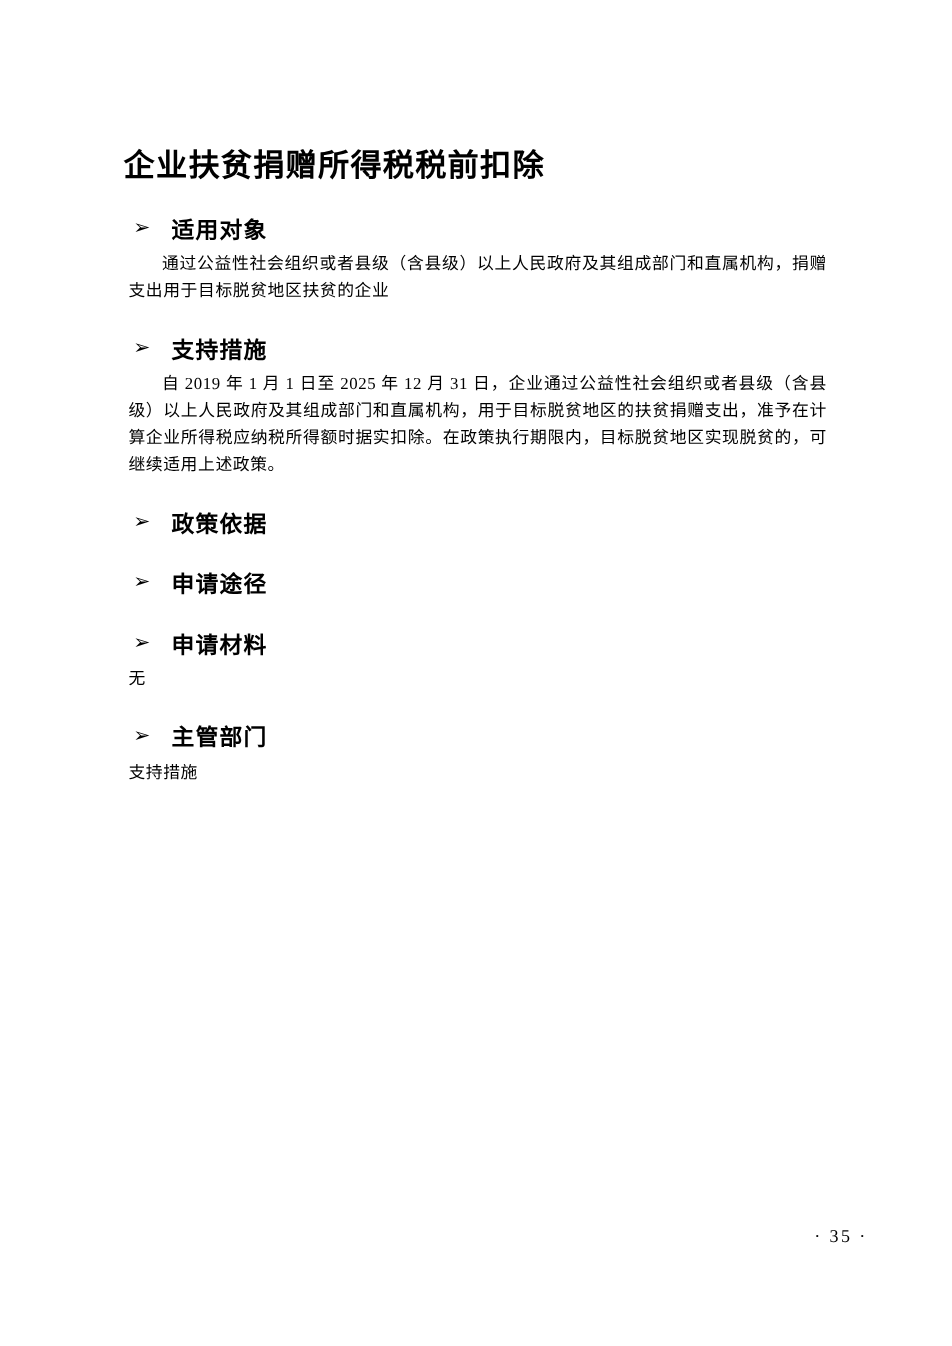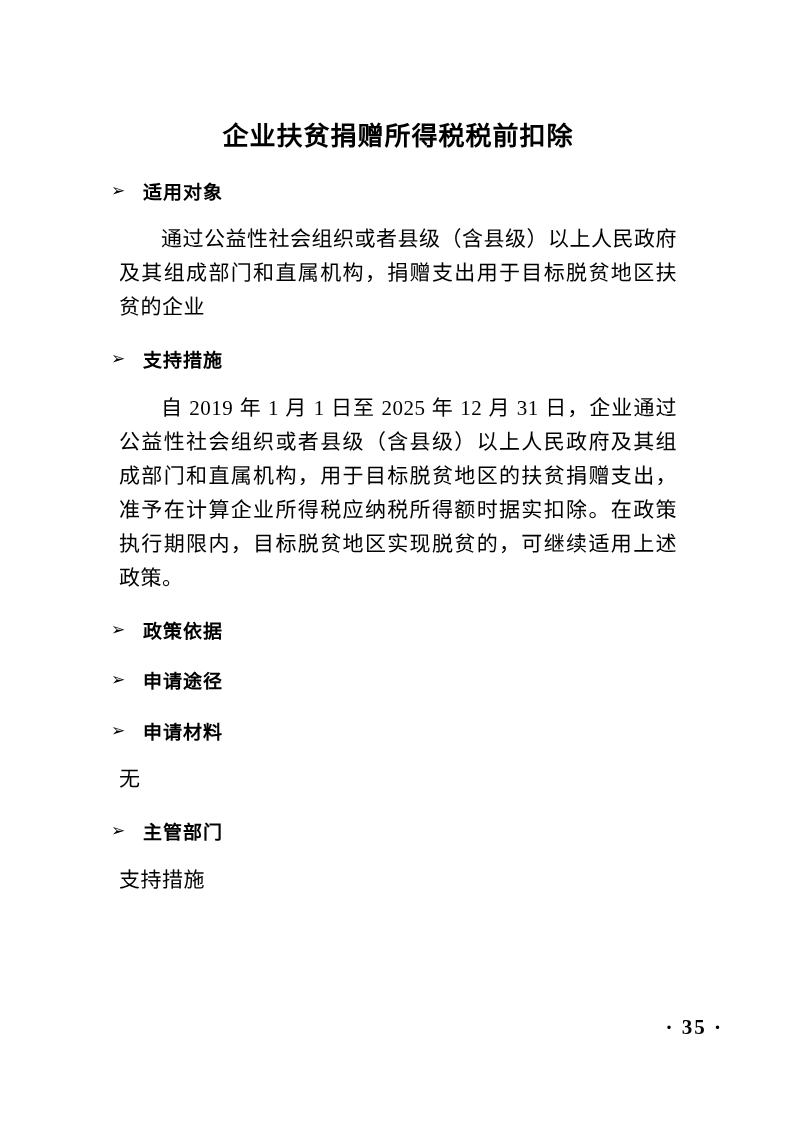--- a/index.html
+++ b/index.html
@@ -17,25 +17,25 @@
     font-family: "Liberation Serif", "DejaVu Serif", serif;
     color: #000000;
   }
   .content {
     position: absolute;
     left: 103px;
     top: 0;
     width: 590px;
   }
   .doc-title {
-    font-family: Liberation Mono, monospace;
+    font-family: Liberation Sans, sans-serif;
     font-weight: bold;
     font-size: 26px;
     letter-spacing: 1px;
-    text-align: center;
+    text-align: left;
     margin-top: 122px;
     margin-bottom: 4px;
     line-height: 1.3;
   }
   .section-heading {
     font-family: "DejaVu Sans", "Liberation Sans", sans-serif;
     font-weight: bold;
     font-size: 19px;
     line-height: 1.5;
     margin-top: 22px;
@@ -45,39 +45,38 @@
     letter-spacing: 1px;
   }
   .section-heading .bullet {
     position: absolute;
     left: 8px;
     top: 0;
     font-size: 17px;
     font-family: "DejaVu Sans", "Liberation Sans", sans-serif;
   }
   .para {
-    font-size: 21px;
+    font-size: 14px;
     line-height: 1.62;
     text-align: justify;
     text-justify: inter-ideograph;
-    margin: 16px;
+    margin: 4px;
     text-indent: 2em;
     letter-spacing: 0.5px;
   }
   .para.noindent {
     text-indent: 0;
   }
   .page-number {
     position: absolute;
     right: 70px;
     bottom: 82px;
-    font-size: 21px;
+    font-size: 15px;
     letter-spacing: 2px;
     font-family: "Liberation Serif", "DejaVu Serif", serif;
-    font-weight: bold;
   }
 </style>
 </head>
 <body>
 
 <div class="page">
   <div class="content">
 
     <h1 class="doc-title">企业扶贫捐赠所得税税前扣除</h1>
 

